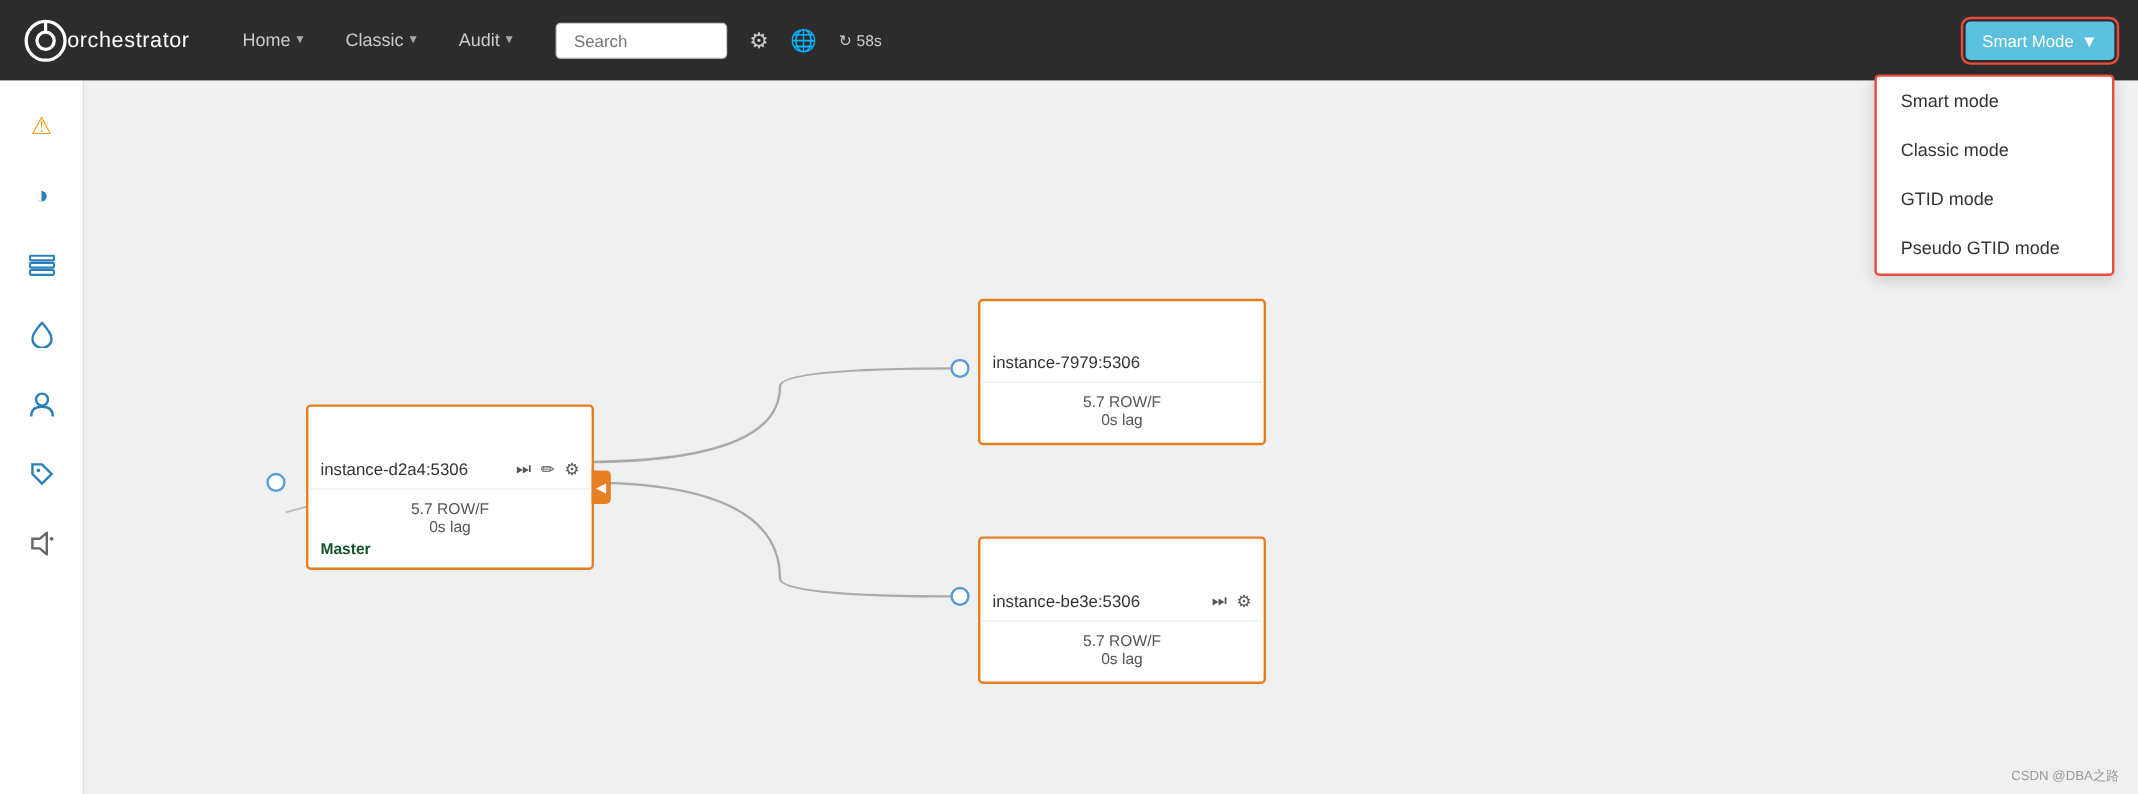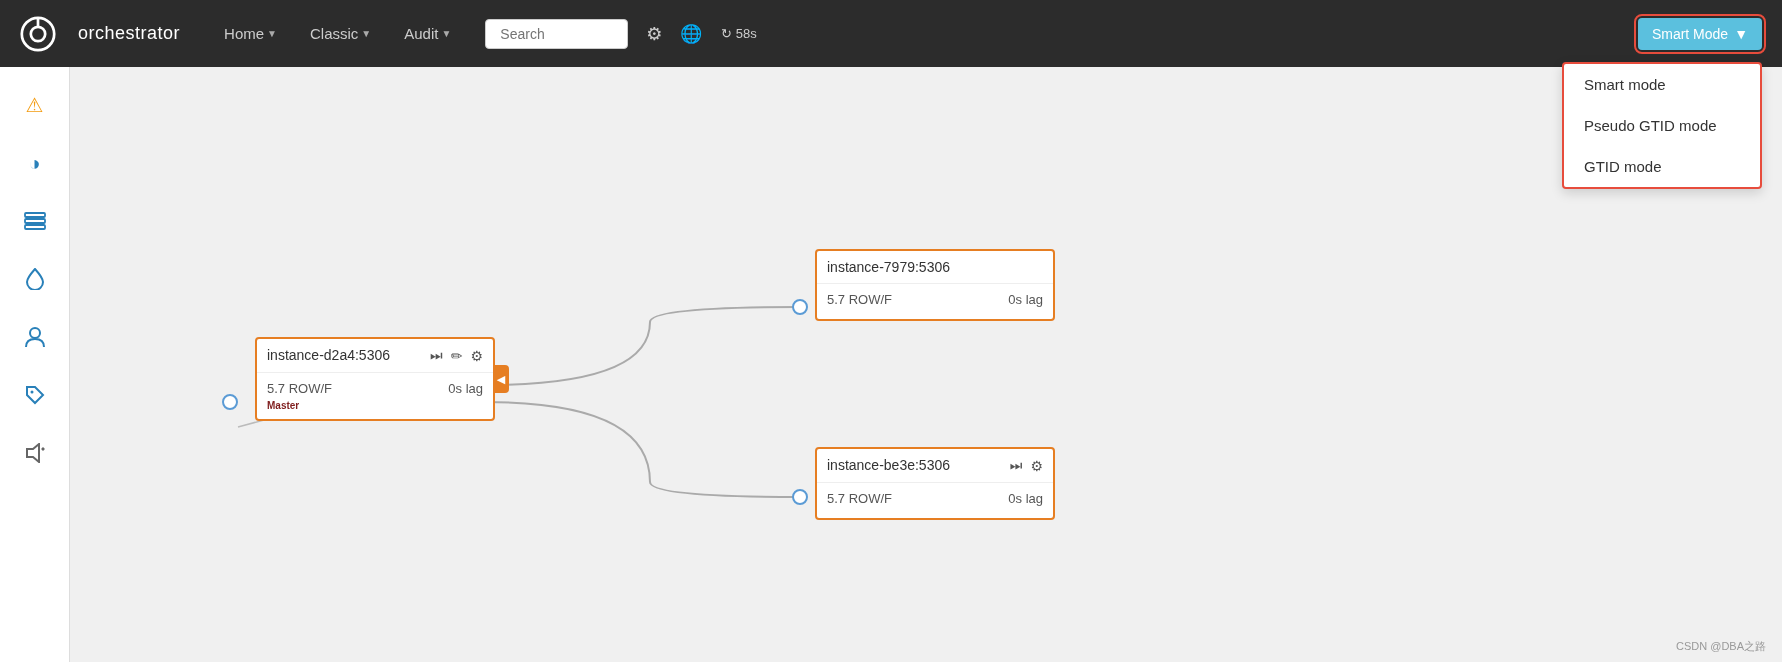--- a/index.html
+++ b/index.html
@@ -11,21 +11,21 @@
       height: 67px;
       display: flex;
       align-items: center;
       padding: 0 20px;
       position: relative;
       z-index: 100;
     }
     .navbar-brand {
       display: flex;
       align-items: center;
-      gap: 22px;
+      gap: 0;
       margin-right: 30px;
     }
     .brand-logo {
       width: 36px;
       height: 36px;
     }
     .brand-name {
       color: #fff;
       font-size: 18px;
       font-weight: 400;
@@ -176,24 +176,25 @@
     
     .instance-node {
       position: absolute;
       background: #fff;
       border: 2px solid #e67e22;
       border-radius: 4px;
       min-width: 230px;
     }
     .instance-node-header {
       display: flex;
-      align-items: flex-start;
+      align-items: center;
       justify-content: space-between;
       padding: 8px 10px;
       border-bottom: 1px solid #eee;
+      margin-top: 35px;
     }
     .instance-node-name {
       font-size: 14px;
       font-weight: 500;
       color: #333;
     }
     .instance-node-actions {
       display: flex;
       gap: 8px;
       align-items: center;
@@ -203,25 +204,26 @@
     .instance-node-body {
       padding: 8px 10px;
     }
     .instance-node-row {
       display: flex;
       justify-content: space-between;
       align-items: center;
       font-size: 13px;
       color: #555;
       margin-bottom: 4px;
+      flex-direction: column;
     }
     .instance-node-master {
-      font-size: 10px;
+      font-size: 13px;
       font-weight: 700;
-      color: #7f1d1d;
+      color: #14532d;
     }
     .node-left-tab {
       position: absolute;
       right: -16px;
       top: 50%;
       transform: translateY(-50%);
       width: 16px;
       height: 28px;
       background: #e67e22;
       border-radius: 0 4px 4px 0;
@@ -284,22 +286,23 @@
   <div class="navbar-spacer"></div>
 
   <div class="dropdown-wrapper">
     <button class="smart-mode-btn">
       <span>Smart Mode</span>
       <span>▼</span>
     </button>
 
     <div class="dropdown-menu">
       <div class="dropdown-item">Smart mode</div>
+      <div class="dropdown-item">Classic mode</div>
+      <div class="dropdown-item">GTID mode</div>
       <div class="dropdown-item">Pseudo GTID mode</div>
-      <div class="dropdown-item">GTID mode</div>
     </div>
   </div>
 </div>
 
 <div class="sidebar">
   <div class="sidebar-icon warning" title="Warnings">⚠</div>
   <div class="sidebar-icon" title="Contrast">◑</div>
   <div class="sidebar-icon" title="Schema">
     <svg width="22" height="18" viewBox="0 0 22 18" fill="none">
       <rect x="1" y="1" width="20" height="4" rx="1" stroke="#2980b9" stroke-width="1.8"></rect>

